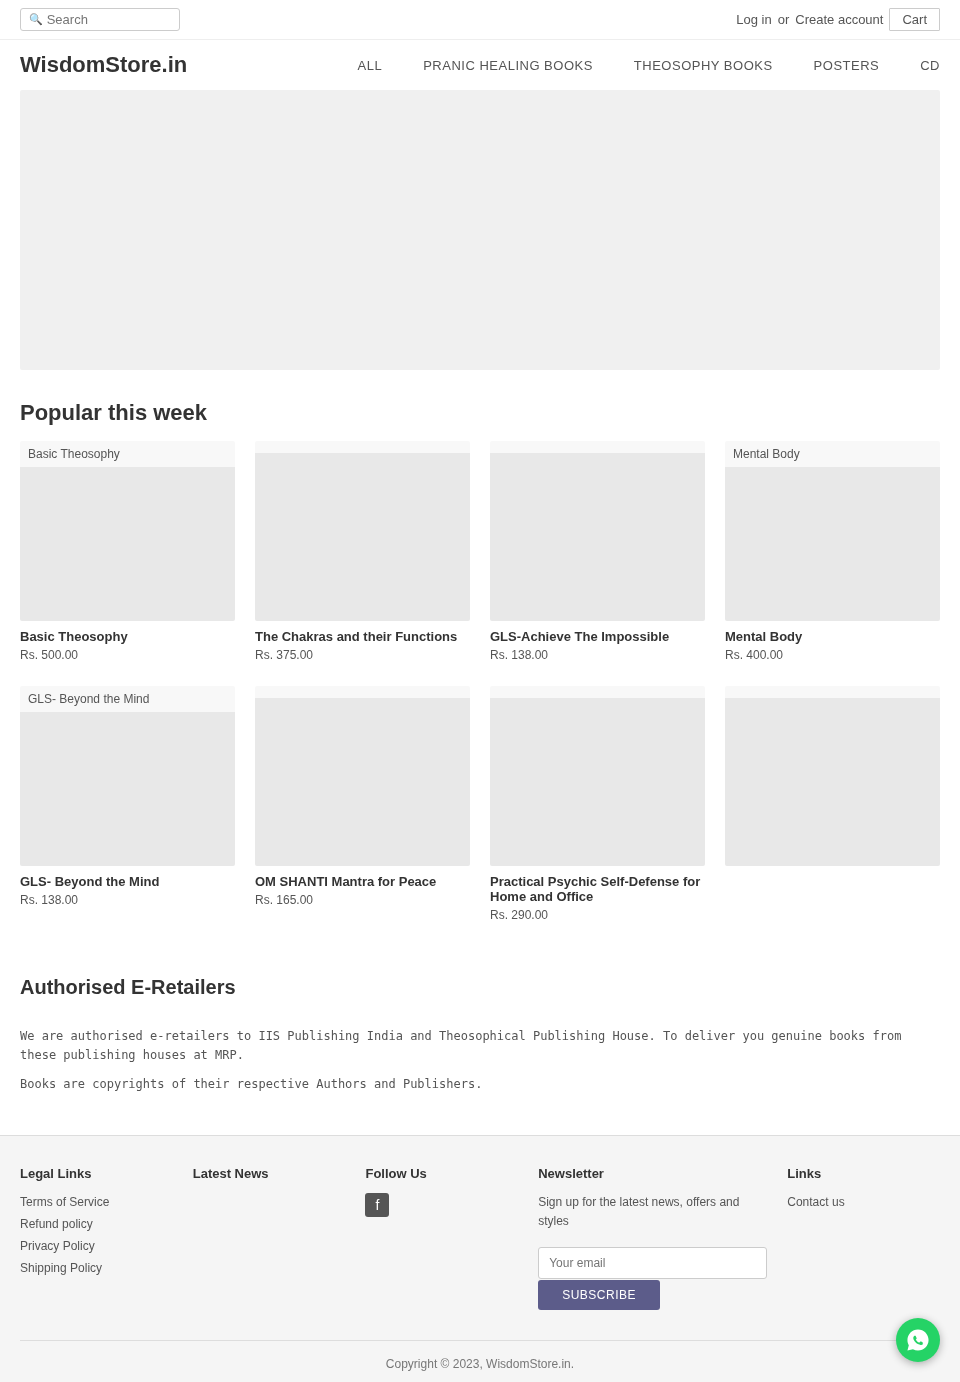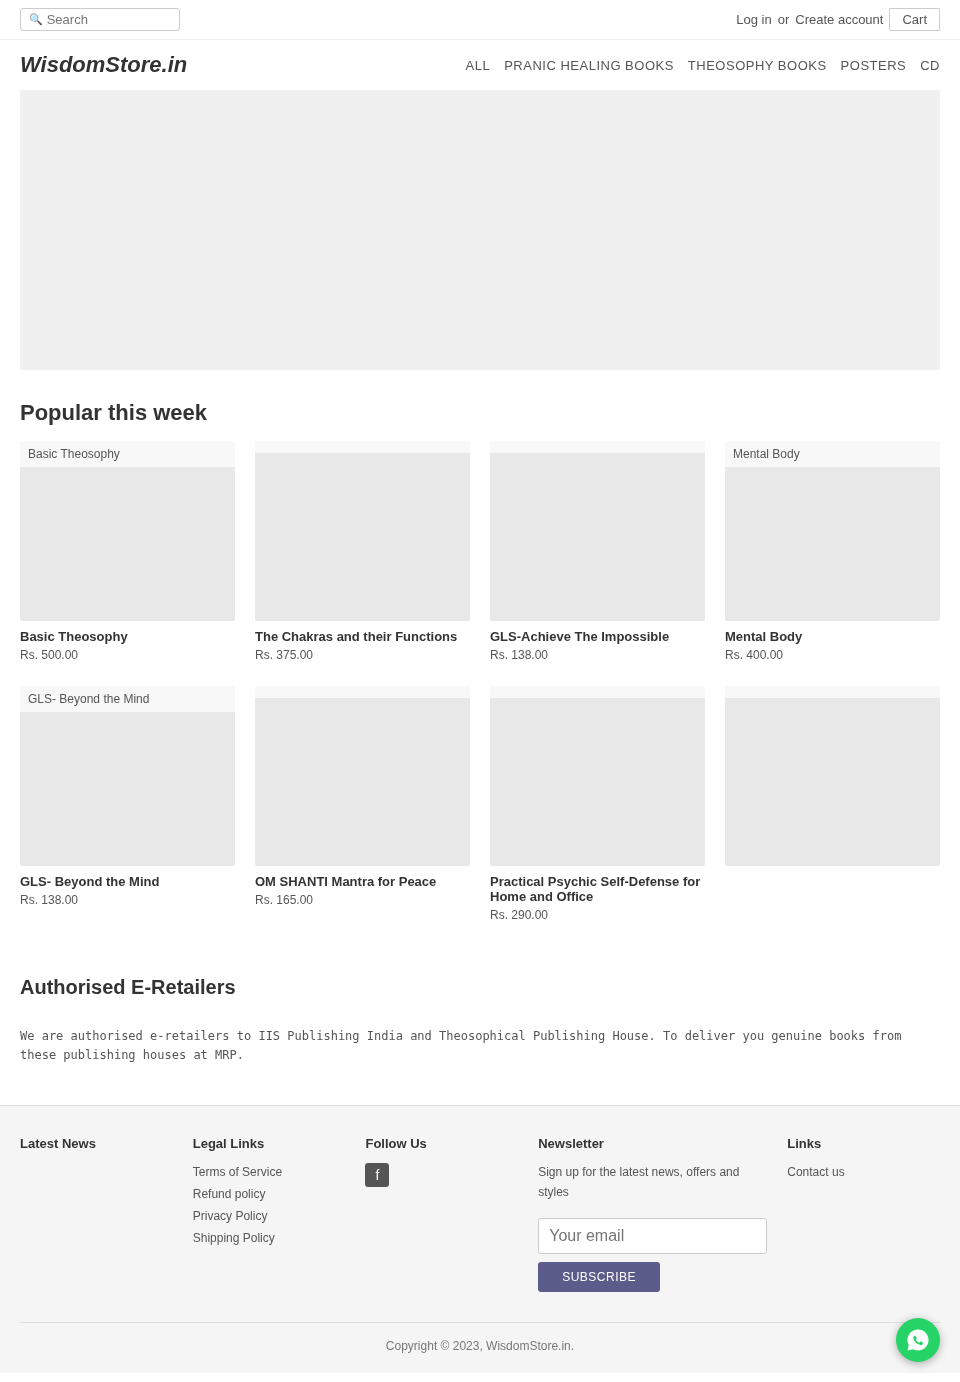--- a/index.html
+++ b/index.html
@@ -59,25 +59,24 @@
       display: flex;
       align-items: center;
       padding: 12px 20px;
       justify-content: space-between;
     }
     .site-logo {
       font-size: 22px;
       font-weight: bold;
       color: #333;
       text-decoration: none;
-      font-style: italic;
     }
     .nav-links {
       display: flex;
-      gap: 14px;
+      gap: 41px;
       list-style: none;
     }
     .nav-links a {
       text-decoration: none;
       color: #555;
       font-size: 13px;
       letter-spacing: 0.5px;
       text-transform: uppercase;
     }
 
@@ -200,22 +199,22 @@
       border-radius: 3px;
       font-size: 14px;
       text-decoration: none;
       cursor: pointer;
     }
     .newsletter-input {
       width: 100%;
       padding: 8px 10px;
       border: 1px solid #ccc;
       border-radius: 3px;
-      font-size: 16px;
-      margin-bottom: 8px;
+      font-size: 12px;
+      margin-bottom: 1px;
       outline: none;
     }
     .subscribe-btn {
       background: #5c5c8a;
       color: #fff;
       border: none;
       padding: 8px 24px;
       border-radius: 3px;
       font-size: 12px;
       cursor: pointer;
@@ -354,40 +353,41 @@
     <div class="product-image-placeholder">
       <div class="product-title-overlay"></div>
     </div>
   </div>
 
 </div>
 
 <div class="authorised-section">
   <h2>Authorised E-Retailers</h2>
   <p>We are authorised e-retailers to IIS Publishing India and Theosophical Publishing House. To deliver you genuine books from these publishing houses at MRP.</p>
+  <p>Books are copyrights of their respective Authors and Publishers.</p>
 </div>
 
 <footer class="footer">
   <div class="footer-grid">
-
-    <div class="footer-col">
-      <h4>Latest News</h4>
-    </div>
 
     <div class="footer-col">
       <h4>Legal Links</h4>
       <ul>
         <li><a href="#">Terms of Service</a></li>
         <li><a href="#">Refund policy</a></li>
         <li><a href="#">Privacy Policy</a></li>
         <li><a href="#">Shipping Policy</a></li>
       </ul>
     </div>
 
     <div class="footer-col">
+      <h4>Latest News</h4>
+    </div>
+
+    <div class="footer-col">
       <h4>Follow Us</h4>
       <a href="#" class="follow-icon">f</a>
     </div>
 
     <div class="footer-col">
       <h4>Newsletter</h4>
       <p>Sign up for the latest news, offers and styles</p>
       <br>
       <input type="email" class="newsletter-input" placeholder="Your email" style="">
       <button class="subscribe-btn">SUBSCRIBE</button>

